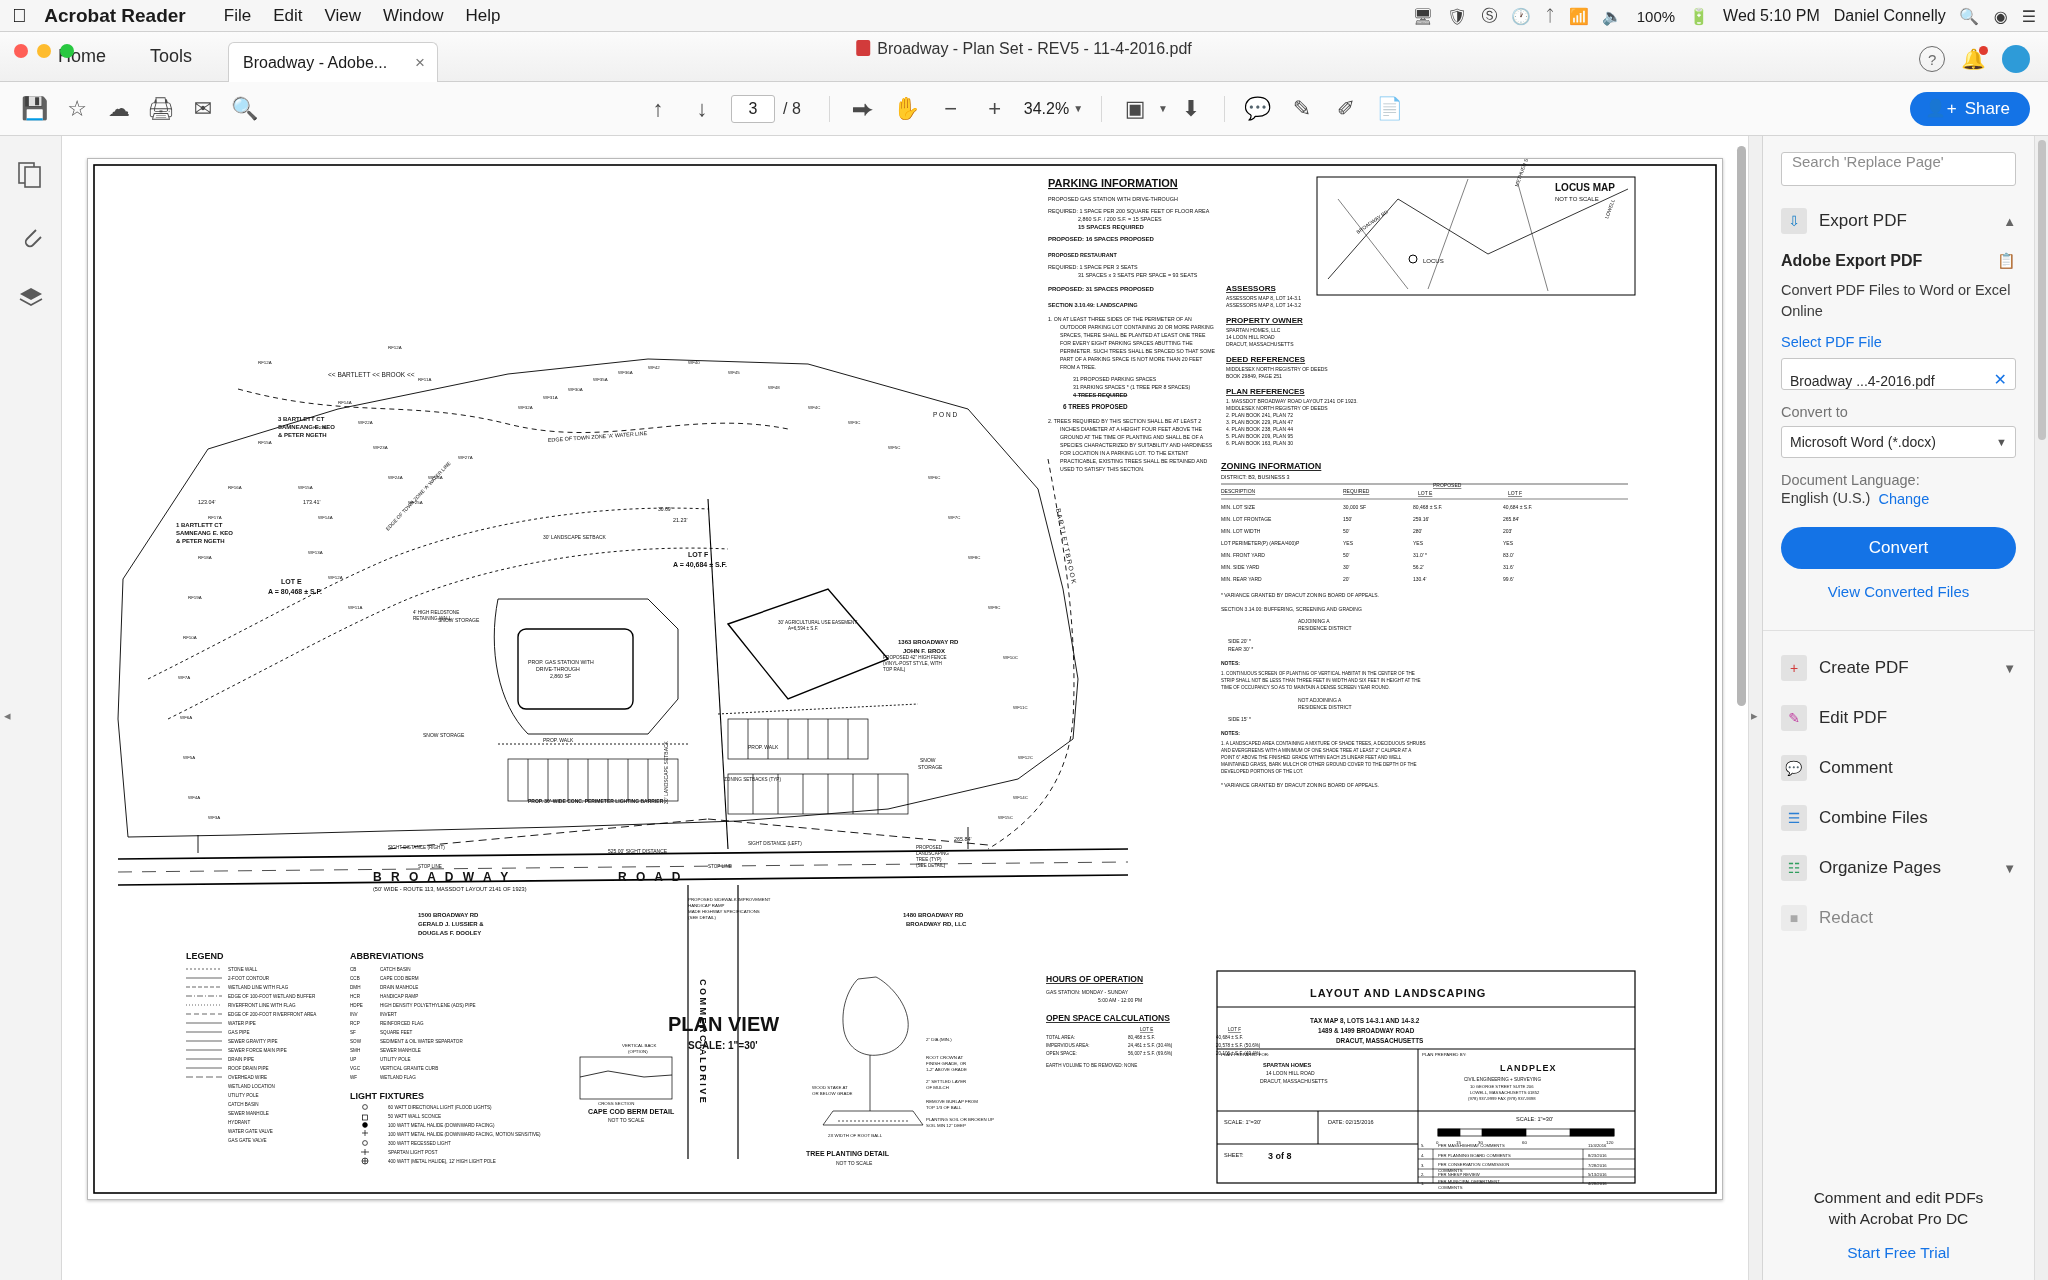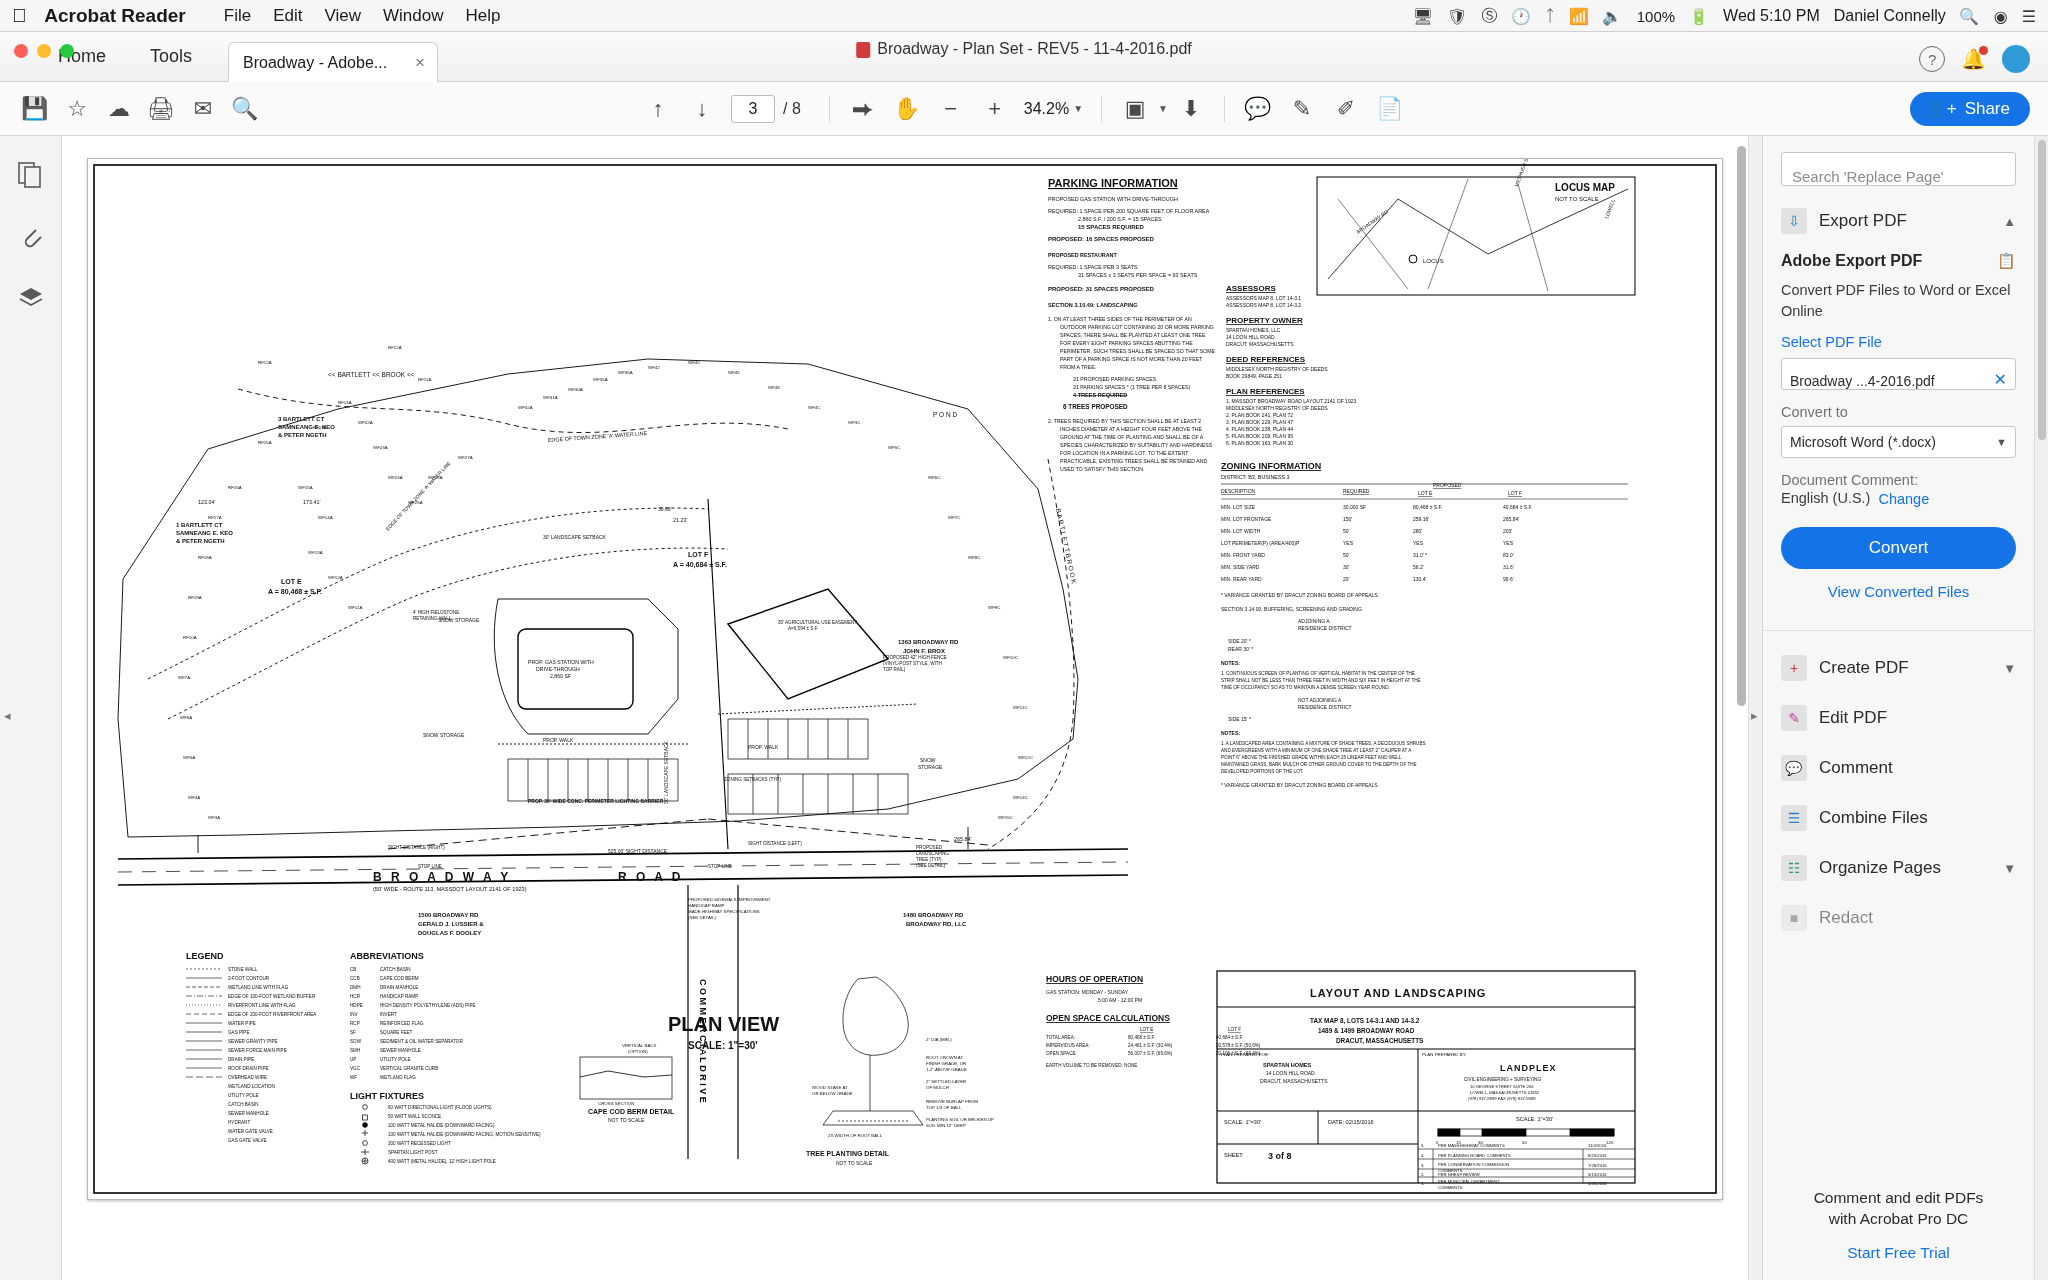--- a/index.html
+++ b/index.html
@@ -170,21 +170,21 @@
     width: 272px;
     background: #f7f7f7;
     border-left: 1px solid #d5d5d5;
     display: flex; flex-direction: column;
     position: relative;
   }
   .rp-search {
     margin: 16px 18px 10px 18px;
     height: 34px; background: #fff;
     border: 1px solid #c6c6c6; border-radius: 3px;
-    display: flex; align-items: flex-end; padding: 0 10px;
+    display: flex; align-items: flex-start; padding: 0 10px;
     font-size: 15px; color: #8b8b8b;
   }
   .rp-row {
     display: flex; align-items: center; gap: 12px;
     padding: 12px 18px;
     font-size: 17px; color: #2b2b2b;
   }
   .rp-row .chev { margin-left: auto; color: #666; font-size: 13px; }
   .rp-sub { padding: 0 18px; }
   .rp-h { font-size: 16px; font-weight: bold; color: #262626; margin: 6px 0 10px; display:flex; align-items:center;}
@@ -265,21 +265,21 @@
     <span class="icon">☰</span>
   </div>
 </div>
 
 <div class="acro-top">
   <div style="position:absolute;left:14px;top:12px;display:flex;gap:9px;">
     <span style="width:14px;height:14px;border-radius:50%;background:#ff5f57;display:block"></span>
     <span style="width:14px;height:14px;border-radius:50%;background:#febc2e;display:block"></span>
     <span style="width:14px;height:14px;border-radius:50%;background:#28c840;display:block"></span>
   </div>
-  <div style="position:absolute;left:50%;top:8px;transform:translateX(-50%);font-size:16px;color:#333;display:flex;align-items:flex-end;gap:7px;">
+  <div style="position:absolute;left:50%;top:8px;transform:translateX(-50%);font-size:16px;color:#333;display:flex;align-items:flex-start;gap:7px;">
     <span style="width:14px;height:16px;background:#d23b3b;border-radius:2px;display:inline-block"></span>
     <span>Broadway - Plan Set - REV5 - 11-4-2016.pdf</span>
   </div>
   <div class="m-item" style="margin-left:0px;padding-left:0;width:0;"></div>
   <div class="m-item" style="margin-left:14px">Home</div>
   <div class="m-item">Tools</div>
   <div class="tab">
     <span>Broadway - Adobe...</span>
     <span class="close">×</span>
   </div>
@@ -877,21 +877,21 @@
       <div class="rp-link" style="margin-top:12px">Select PDF File</div>
       <div class="rp-file">
         <span>Broadway ...4-2016.pdf</span>
         <span class="x">✕</span>
       </div>
       <div class="rp-label">Convert to</div>
       <div class="rp-select">
         <span>Microsoft Word (*.docx)</span>
         <span class="chev">▼</span>
       </div>
-      <div class="rp-label">Document Comment:</div>
+      <div class="rp-label">Document Language:</div>
       <div style="display:flex;gap:8px;align-items:center;">
         <span class="rp-text">English (U.S.)</span>
         <span class="rp-link">Change</span>
       </div>
     </div>
 
     <div class="convert-btn">Convert</div>
     <div class="view-conv">View Converted Files</div>
 
     <div style="margin-top:18px">

